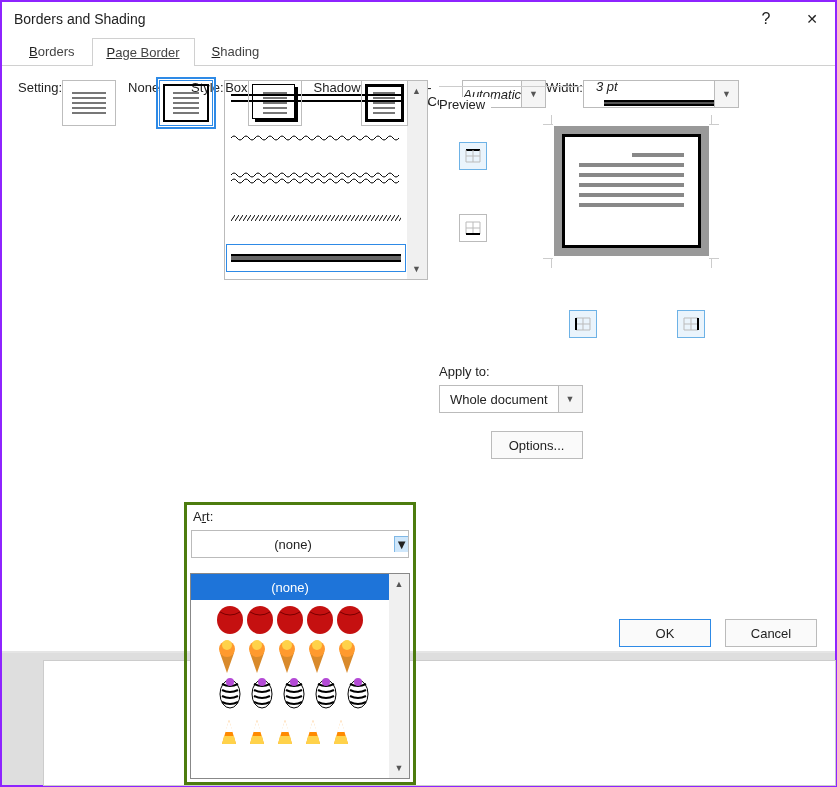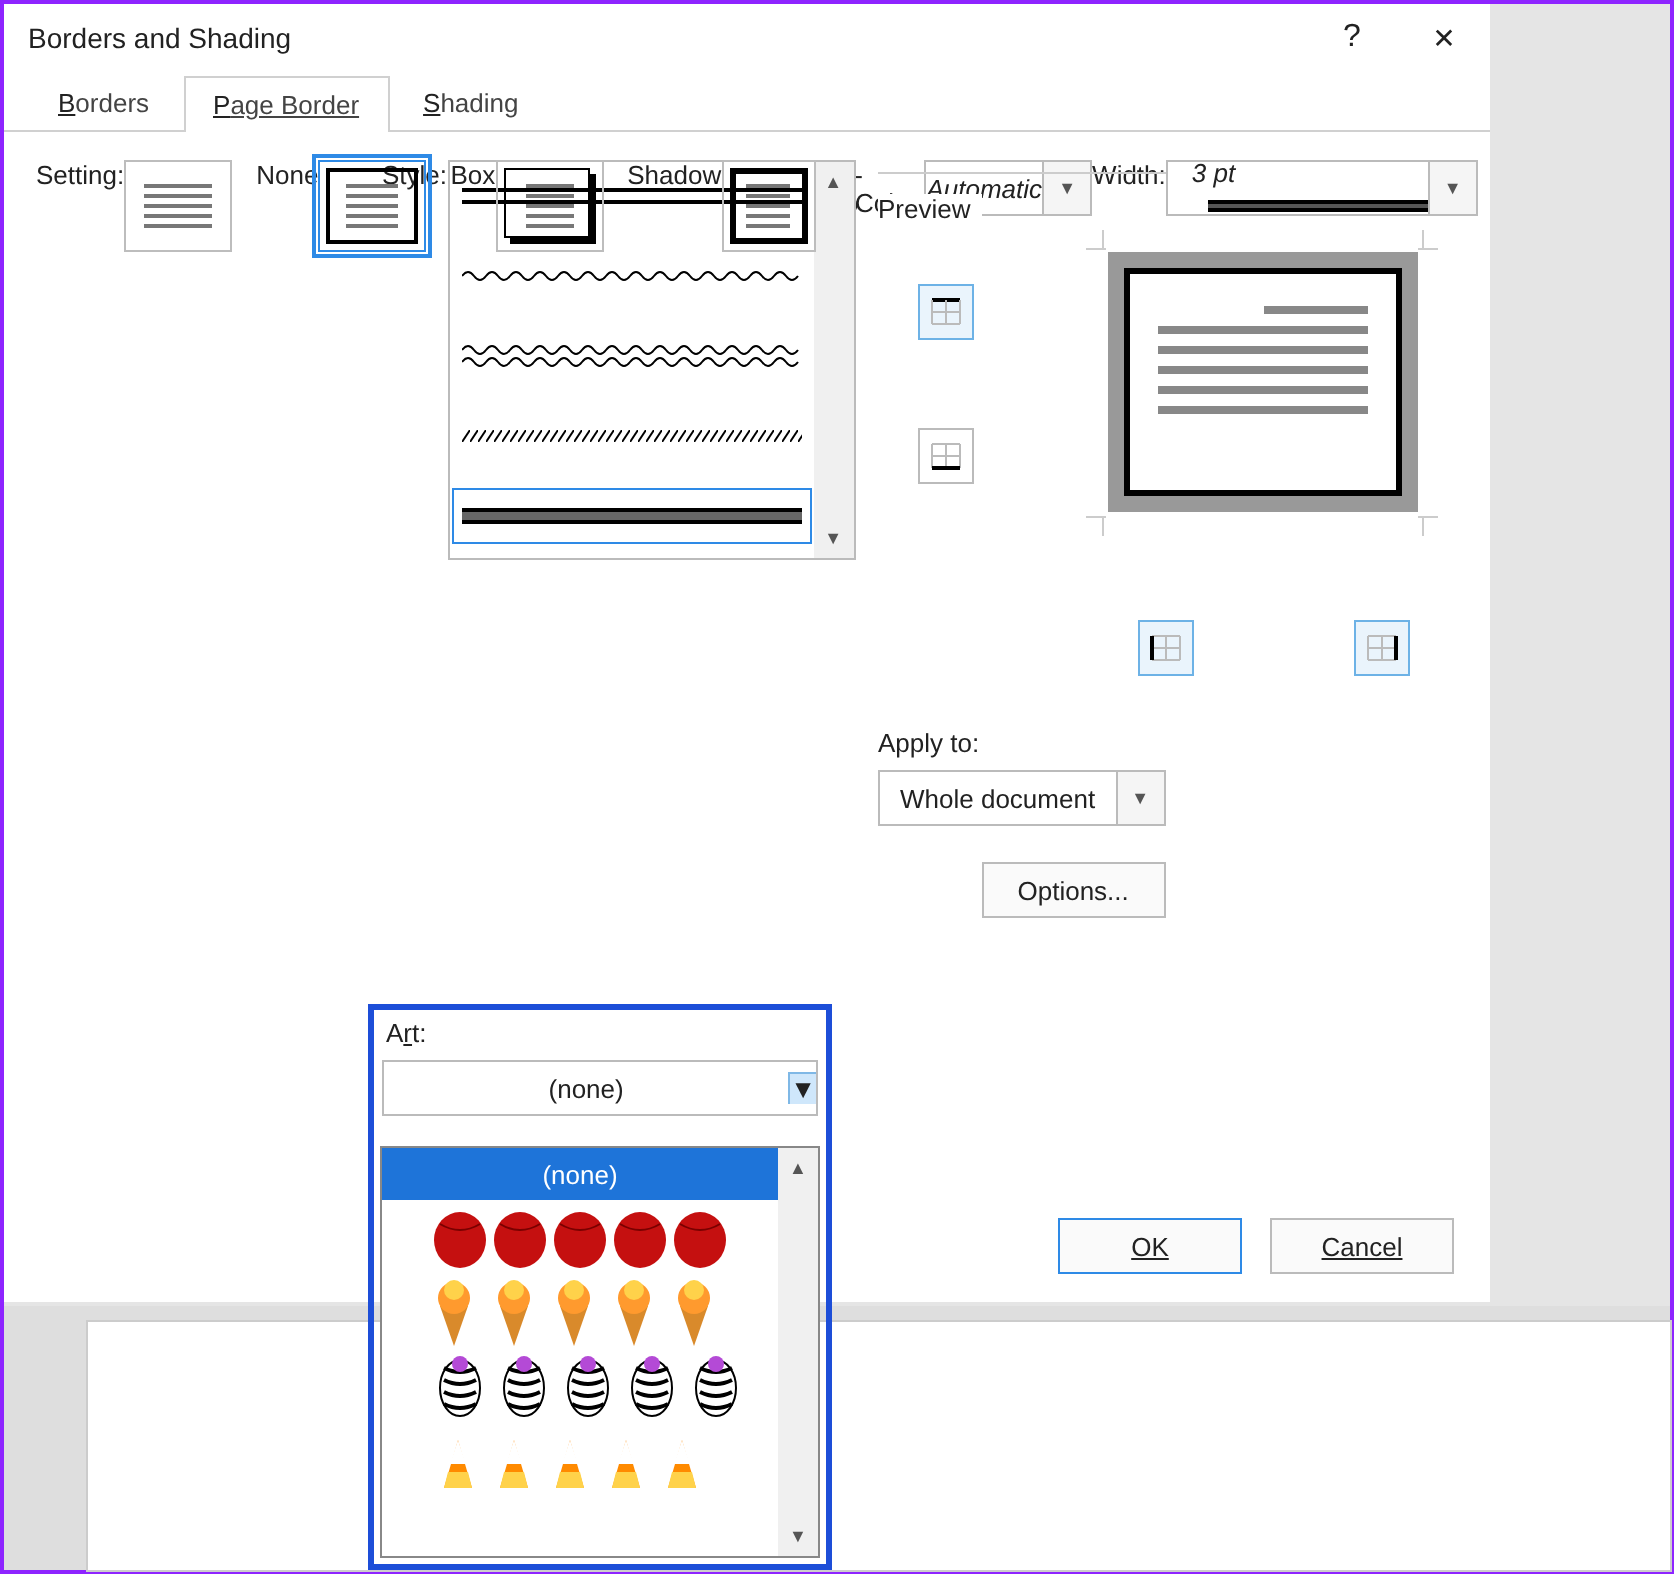--- a/index.html
+++ b/index.html
@@ -1,18 +1,18 @@
 <!DOCTYPE html>
 <html><head>
 <meta charset="utf-8">
 <style>
   *{box-sizing:border-box;font-family:"Segoe UI",Arial,sans-serif;font-size:13px;color:#222;}
   body{margin:0;background:#e5e5e5;}
   .frame{position:relative;width:837px;height:787px;background:#e5e5e5;border:2px solid #8E24FF;}
-  .dialog{position:absolute;left:0;top:0;width:743px;height:649px;background:#fff;}
+  .dialog{position:absolute;left:0;top:0;width:833px;height:649px;background:#fff;}
   .title-bar{height:34px;display:flex;align-items:center;padding:0 0 0 12px;}
   .title-bar .title{flex:1;font-size:14px;}
   .title-btn{width:46px;height:34px;display:flex;align-items:center;justify-content:center;}
   .tabs{display:flex;align-items:flex-end;height:30px;padding:0 12px;border-bottom:1px solid #d0d0d0;}
   .tab{padding:6px 14px;color:#444;border:1px solid transparent;border-bottom:none;margin-right:2px;}
   .tab .u{text-decoration:underline;}
   .tab.active{background:#fff;border-color:#d0d0d0;margin-bottom:-1px;text-decoration:underline;}
   .body{display:flex;padding:14px 16px 0 16px;gap:18px;}
   .col{display:flex;flex-direction:row;}
   .label{color:#222;margin-bottom:6px;}
@@ -49,23 +49,23 @@
   .preview-page{position:absolute;left:115px;top:6px;width:155px;height:130px;background:#999;padding:8px;}
   .preview-page .pp-inner{width:100%;height:100%;background:#fff;border:3px solid #000;display:flex;flex-direction:column;gap:6px;padding:16px 14px;}
   .preview-page .pp-inner span{display:block;height:4px;background:#888;}
   .preview-page .pp-inner span:first-child{width:50%;align-self:flex-end;}
   .guide{position:absolute;background:#ccc;}
   .apply-combo{height:28px;border:1px solid #bbb;display:flex;align-items:center;margin-top:4px;}
   .apply-combo .val{flex:1;padding:0 10px;}
   .options-row{display:flex;justify-content:flex-end;margin-top:18px;}
   .btn{min-width:92px;height:28px;border:1px solid #bbb;background:#fafafa;display:flex;align-items:center;justify-content:center;padding:0 14px;}
   .btn.primary{border:1.5px solid #2e8ae6;}
-  .buttons{position:absolute;right:18px;bottom:14px;display:flex;gap:14px;text-decoration:underline;}
-  
-  .art-wrap{position:absolute;left:182px;top:500px;width:232px;height:283px;border:3px solid #1d4ed8;padding-top:0;background:transparent;}
+  .buttons{position:absolute;right:18px;bottom:4px;display:flex;gap:14px;}
+  
+  .art-wrap{position:absolute;left:182px;top:500px;width:232px;height:283px;border:3px solid #4d7c0f;padding-top:0;background:transparent;}
   .art-label{padding:4px 6px 2px;color:#222;background:#fff;}
   .art-label .u{text-decoration:underline;}
   .art-combo{height:28px;border:1px solid #bbb;display:flex;align-items:center;margin:4px 4px 0 4px;background:#fff;}
   .art-combo .val{flex:1;text-align:center;}
   .art-combo .drop{background:#cfe7fb;border-left:1px solid #7fb8e6;border-top:1px solid #7fb8e6;}
   .art-list{position:absolute;left:3px;top:68px;right:3px;bottom:3px;background:#fff;border:1px solid #888;display:flex;}
   .art-items{flex:1;overflow:hidden;}
   .art-item{height:38px;display:flex;align-items:center;justify-content:center;gap:2px;}
   .art-item.none{height:26px;background:#1e74d9;color:#fff;}
   

